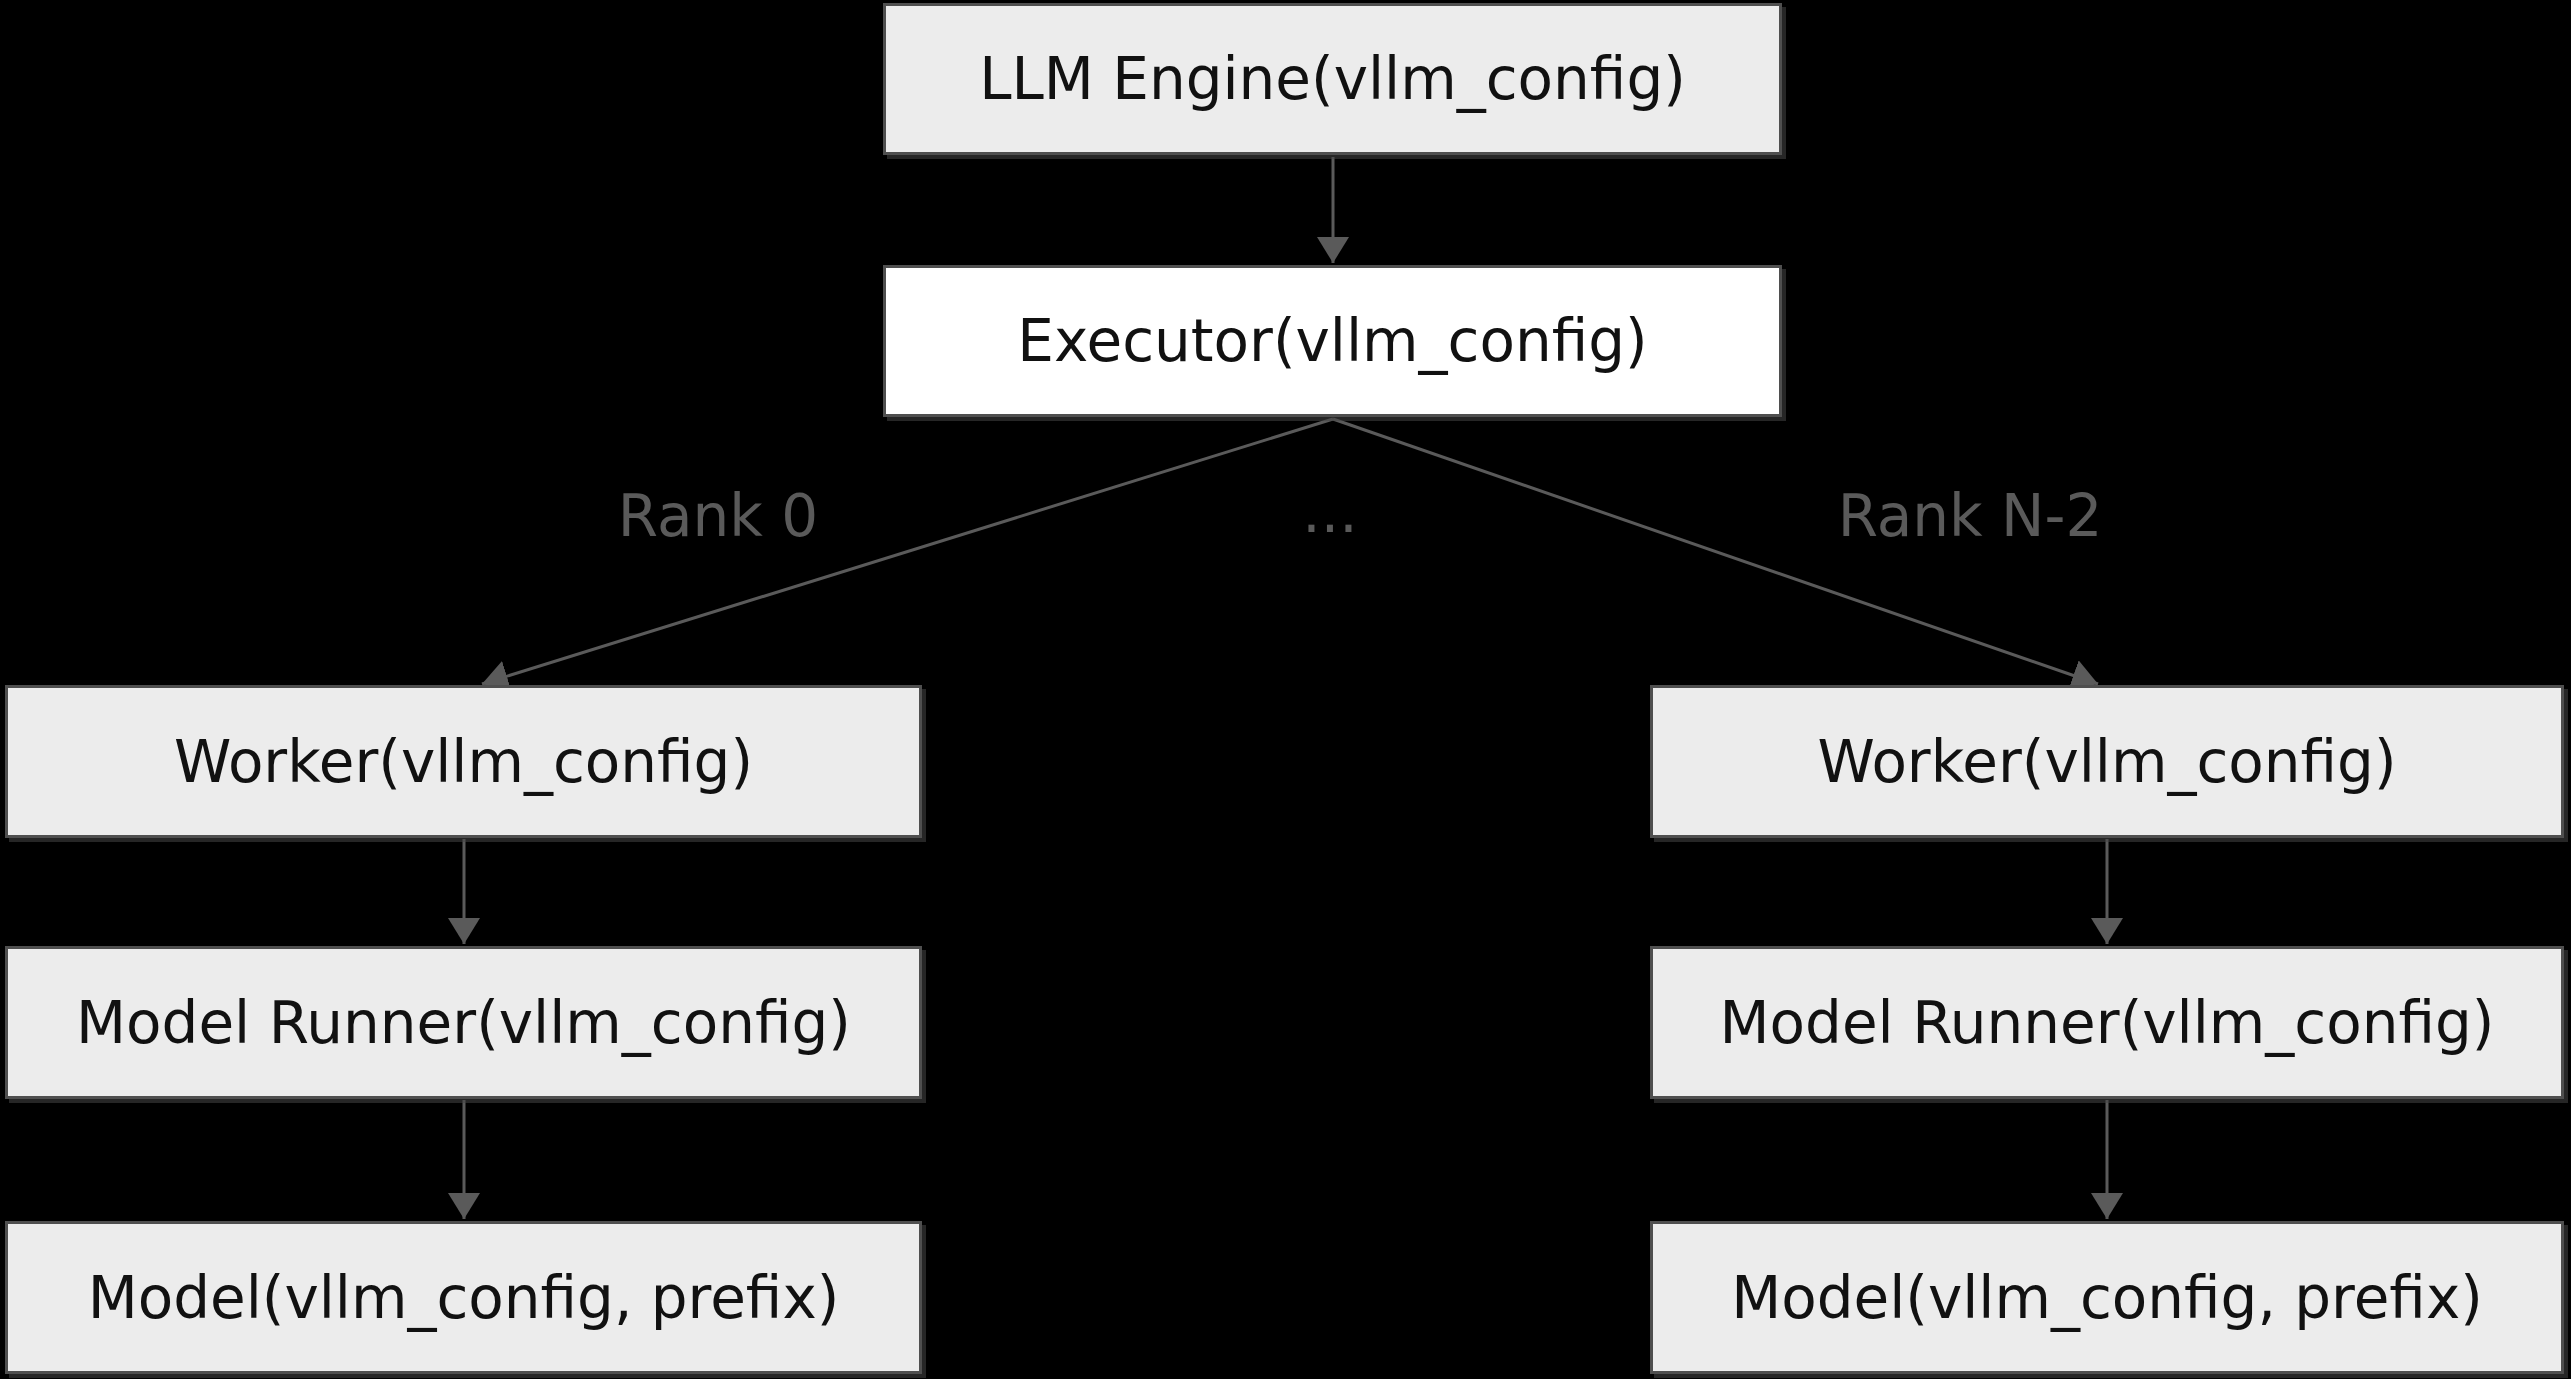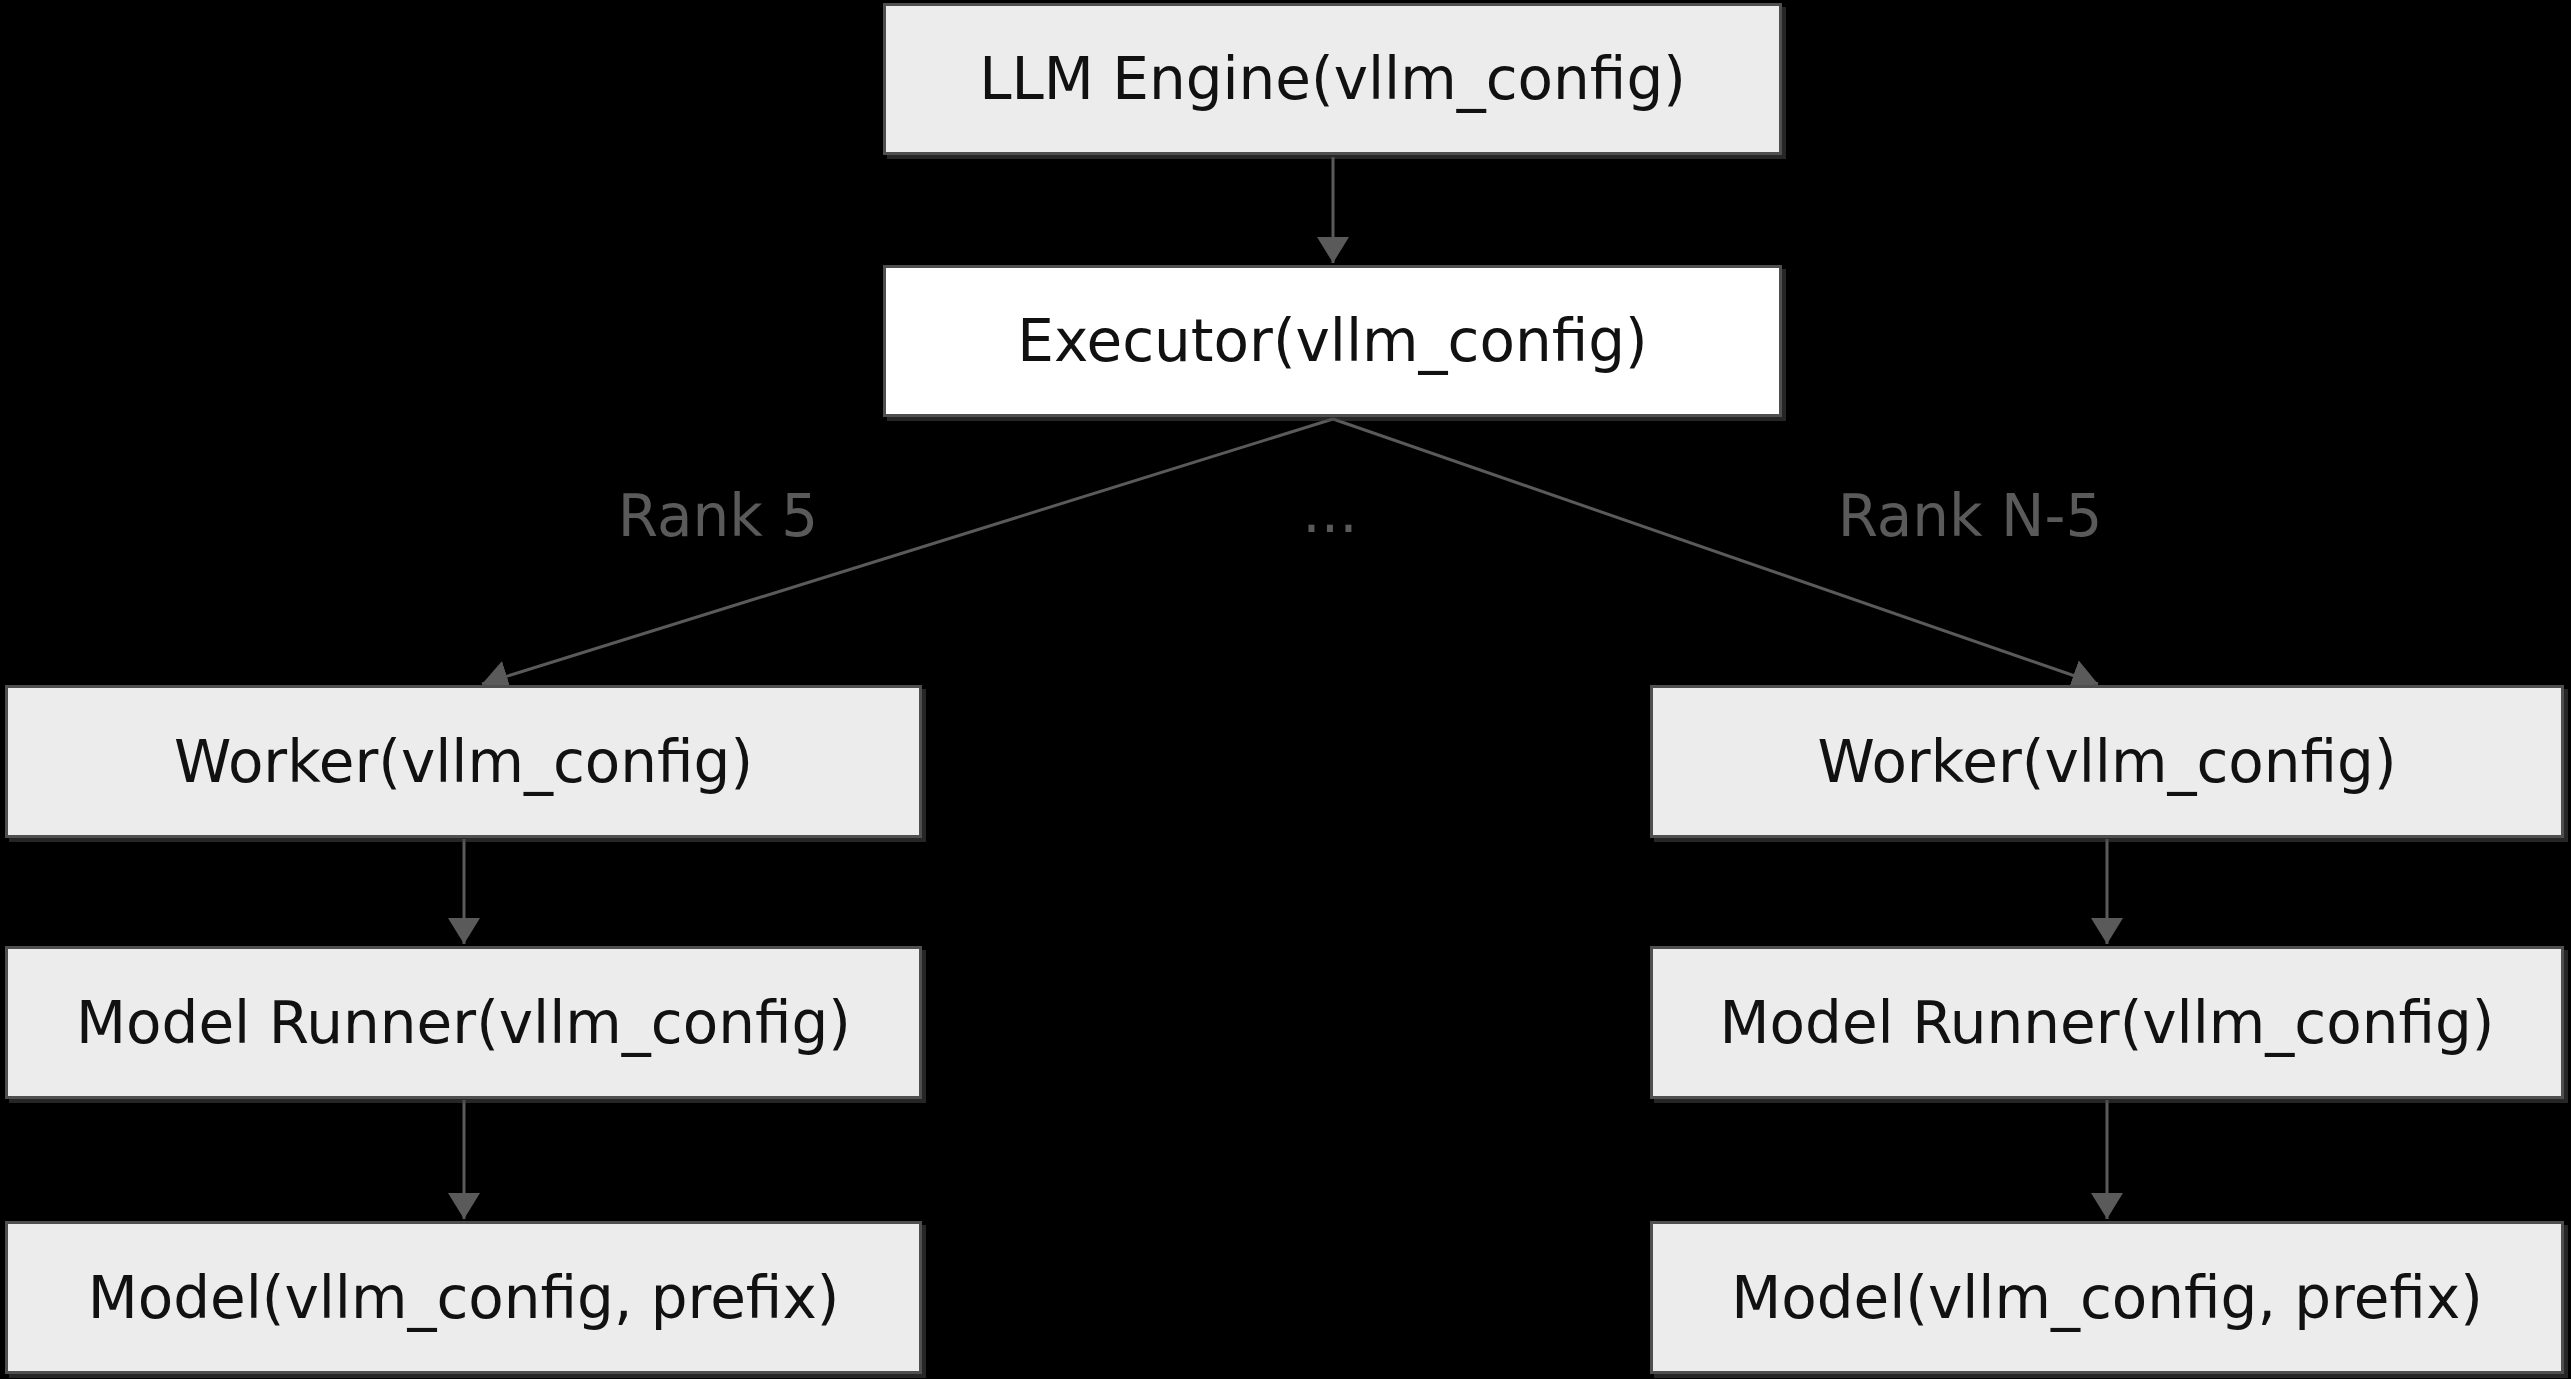--- a/index.html
+++ b/index.html
@@ -86,17 +86,17 @@
   <div class="node" style="left: 1650px; top: 685px; width: 914px; height: 153px; background: rgb(236, 236, 236); border-color: rgb(79, 79, 79); color: rgb(17, 17, 17);">
       <span>Worker(vllm_config)</span>
     </div>
   <div class="node" style="left: 1650px; top: 946px; width: 914px; height: 153px; background: rgb(236, 236, 236); border-color: rgb(79, 79, 79); color: rgb(17, 17, 17);">
       <span>Model Runner(vllm_config)</span>
     </div>
   <div class="node" style="left: 1650px; top: 1221px; width: 914px; height: 153px; background: rgb(236, 236, 236); border-color: rgb(79, 79, 79); color: rgb(17, 17, 17);">
       <span>Model(vllm_config, prefix)</span>
     </div>
 
-  <span class="edge-label" style="left: 718px; top: 516px; color: rgb(90, 90, 90);">Rank 5</span>
+  <span class="edge-label" style="left: 718px; top: 516px; color: rgb(90, 90, 90);">Rank 0</span>
   <span class="edge-label" style="left: 1330px; top: 512px; color: rgb(90, 90, 90);">...</span>
-  <span class="edge-label" style="left: 1970px; top: 516px; color: rgb(90, 90, 90);">Rank N-5</span>
+  <span class="edge-label" style="left: 1970px; top: 516px; color: rgb(90, 90, 90);">Rank N-2</span>
 
 </div>
 
 </body></html>

